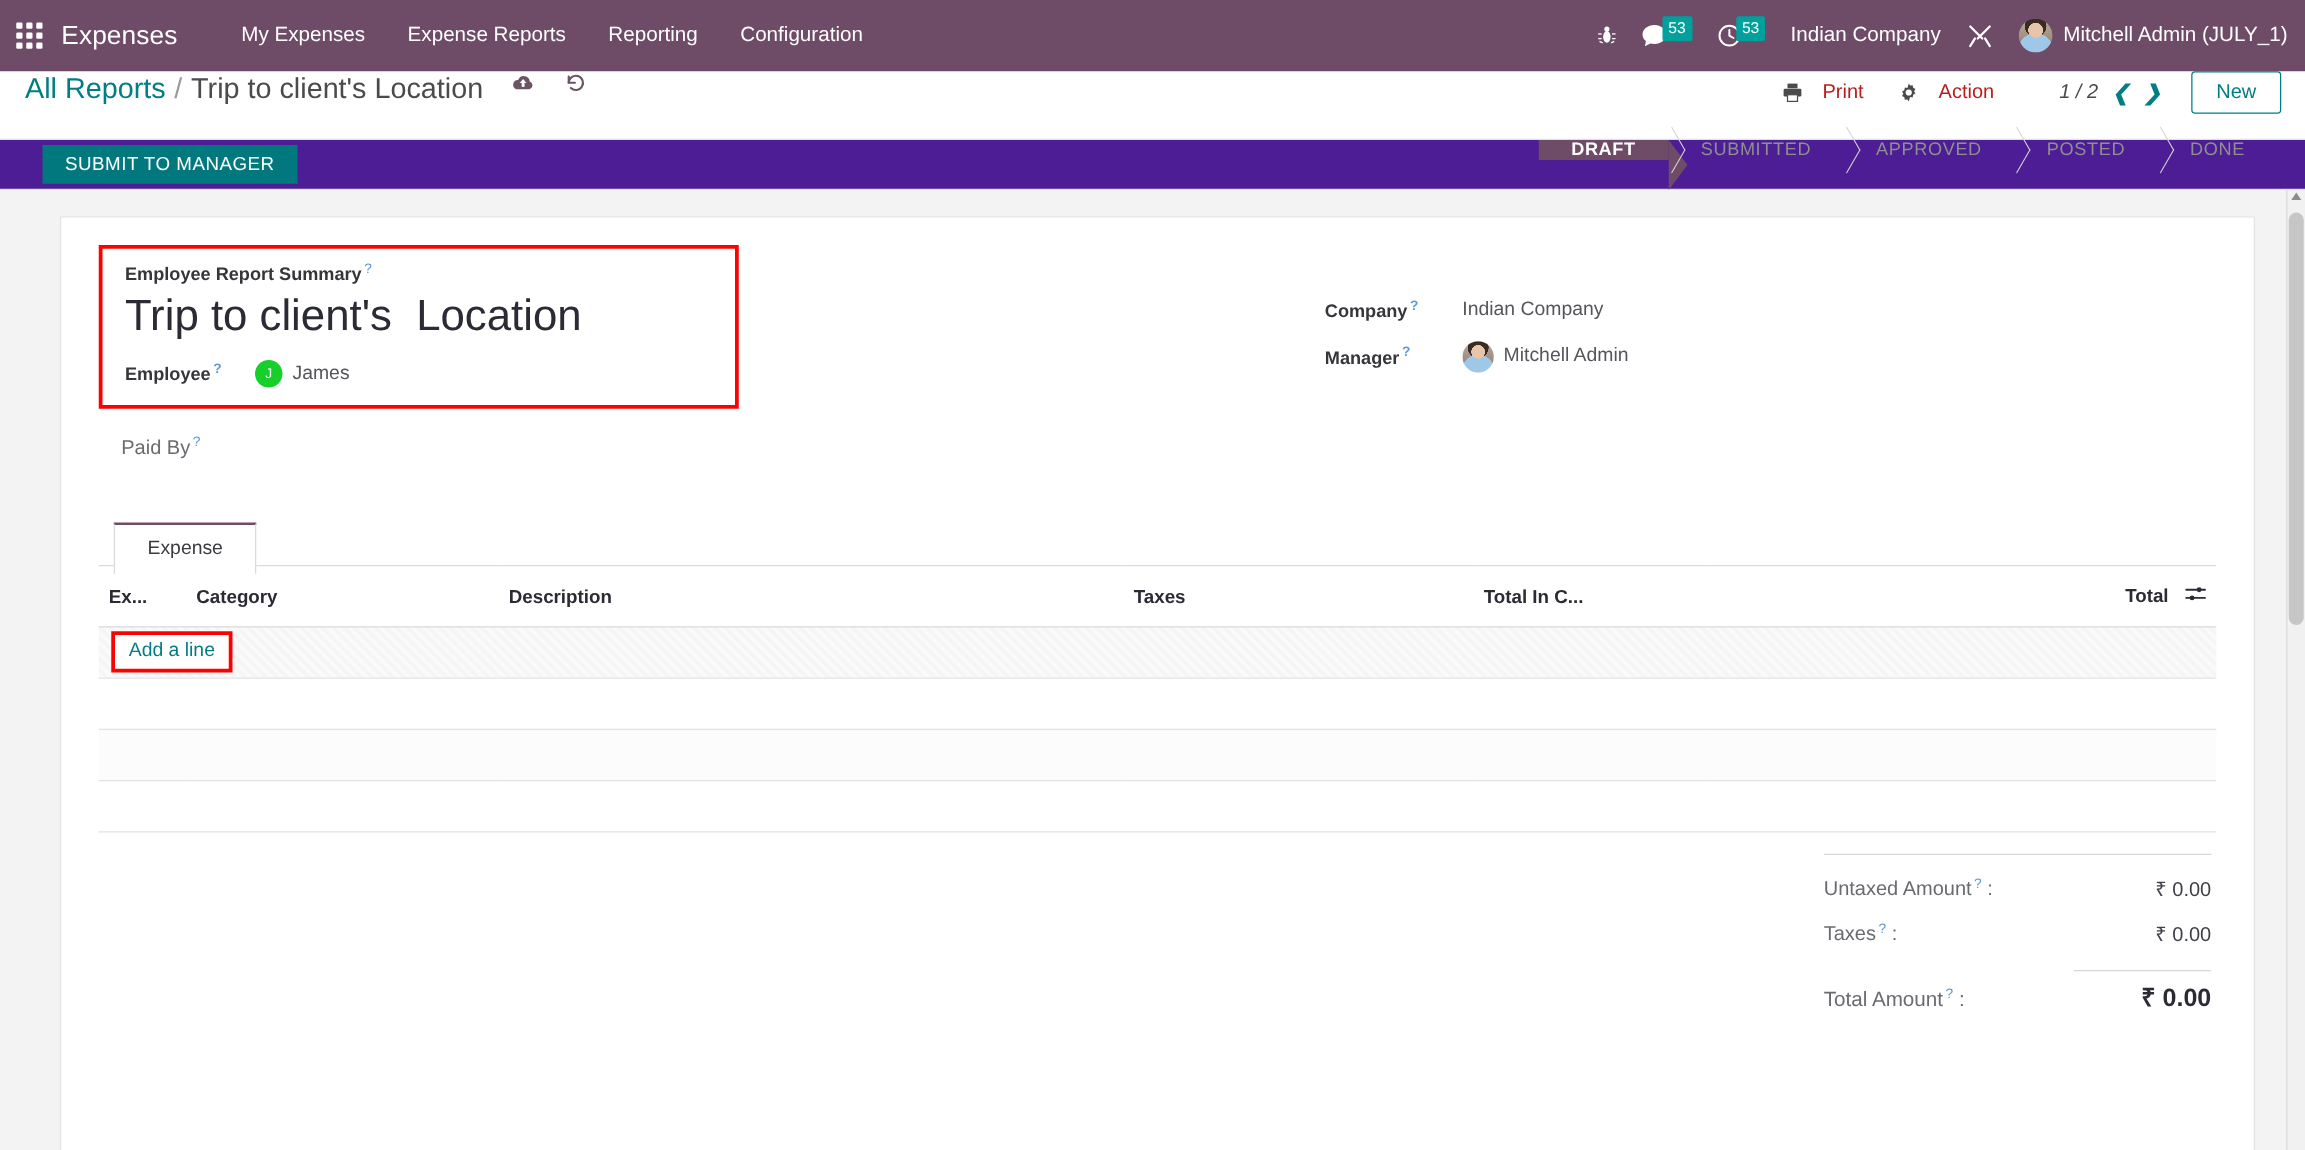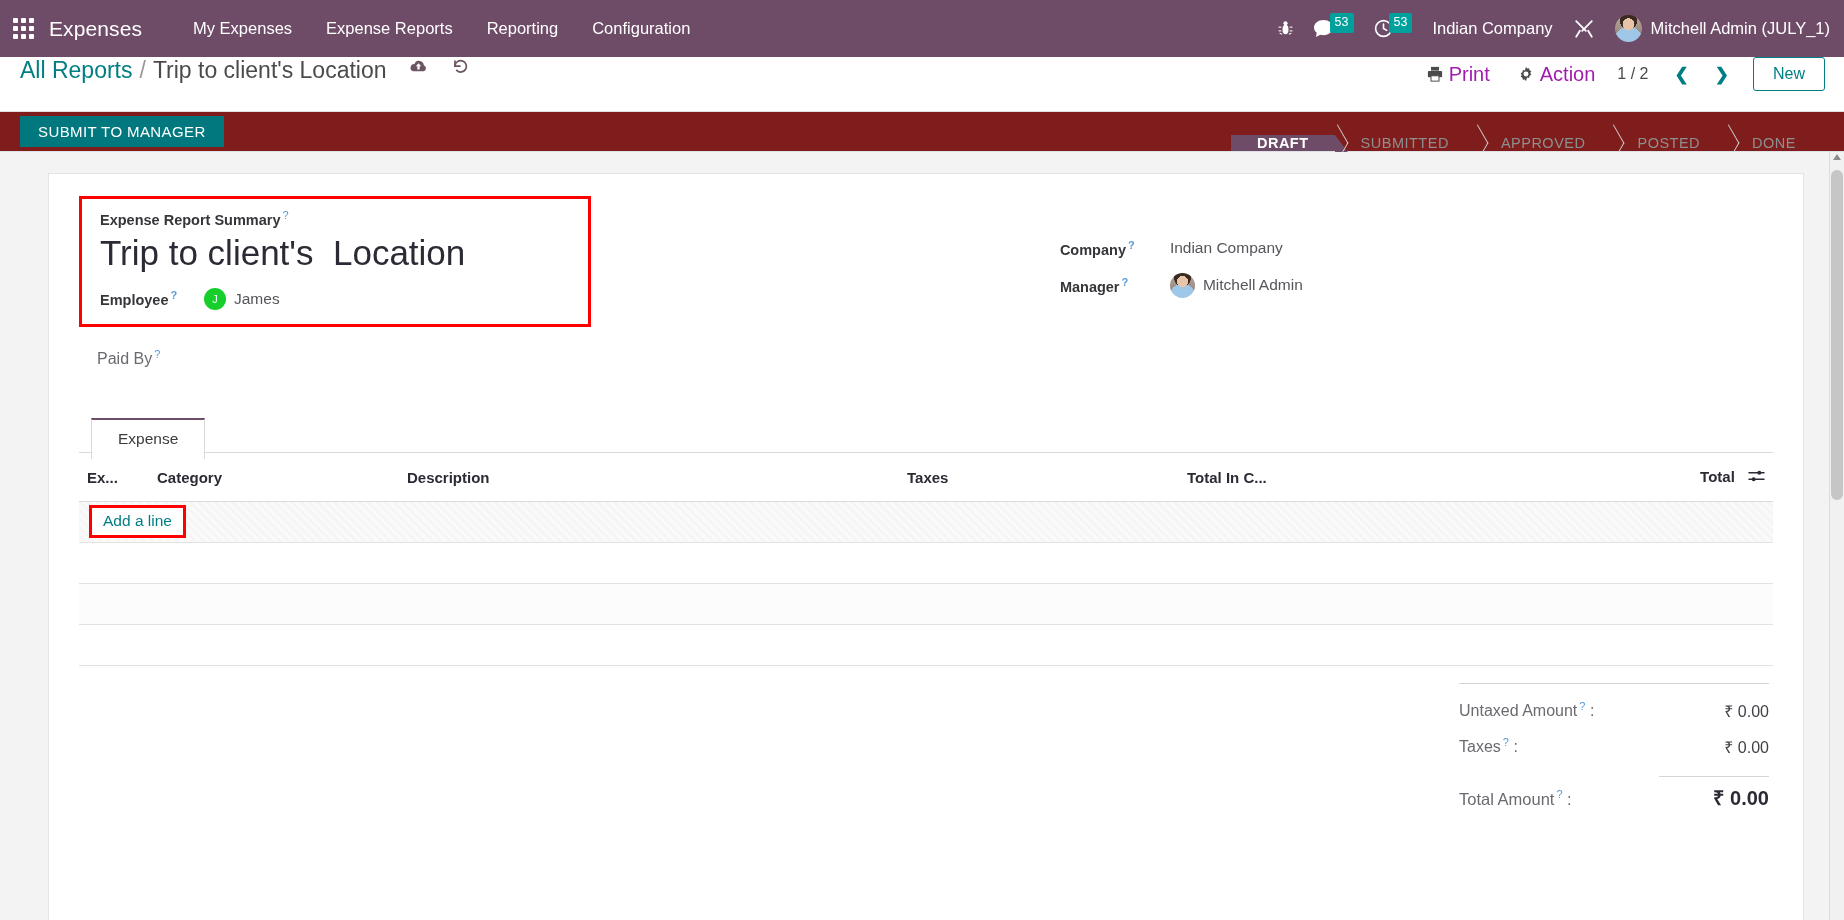--- a/index.html
+++ b/index.html
@@ -109,52 +109,52 @@
     display: inline-flex;
     align-items: center;
   }
   .cp-right {
     margin-left: auto;
     display: flex;
     align-items: center;
     gap: 0;
   }
   .cp-btn {
-    display: flex; align-items: center; gap: 6px;
-    font-size: 20px;
-    color: #a21caf;
+    display: flex; align-items: center; gap: 16px;
+    font-size: 16px;
+    color: #b91c1c;
     padding: 0 14px;
     cursor: pointer;
     white-space: nowrap;
   }
   .pager {
-    display: flex; align-items: center; gap: 26px;
-    margin-left: 8px; margin-right: 8px;
-    font-size: 16px; color: #4b4b4b;
+    display: flex; align-items: center; gap: 11px;
+    margin-left: 38px; margin-right: 8px;
+    font-size: 16px; color: #4b4b4b; font-style: italic;
   }
   .pager-arrow { color: #017e84; font-size: 17px; cursor: pointer; font-weight: bold; }
   .new-btn {
     border: 1px solid #017e84;
     color: #017e84;
     background: #ffffff;
     font-size: 16px;
     padding: 7px 19px;
     border-radius: 3px;
     cursor: pointer;
     margin-left: 16px;
     white-space: nowrap;
   }
 
   
   .statusbar-row {
     display: flex;
-    align-items: flex-end;
-    background: #7f1d1d;
+    align-items: flex-start;
+    background: #4c1d95;
     height: 40px;
-    padding-left: 20px;
+    padding-left: 34px;
     border-bottom: 1px solid #dee2e6;
     position: relative;
   }
   .btn-primary-action {
     background: #00787E;
     color: #ffffff;
     border: none;
     font-size: 15px;
     letter-spacing: .4px;
     padding: 0 18px;
@@ -538,21 +538,21 @@
 </div>
 
 <div class="view-area">
   <div class="sheet">
 
     <div class="form-columns">
       <div class="col-left">
 
         <div class="red-box">
           <div>
-            <span class="fld-label">Expense Report Summary</span><span class="help-mark">?</span>
+            <span class="fld-label">Employee Report Summary</span><span class="help-mark">?</span>
           </div>
           <div class="title-text">Trip to client's  Location</div>
           <div class="field-row">
             <span class="fld-label"><span>Employee</span><span class="help-mark">?</span></span>
             <span class="fld-value">
               <span class="avatar-green">J</span>
               <span>James</span>
             </span>
           </div>
         </div>

